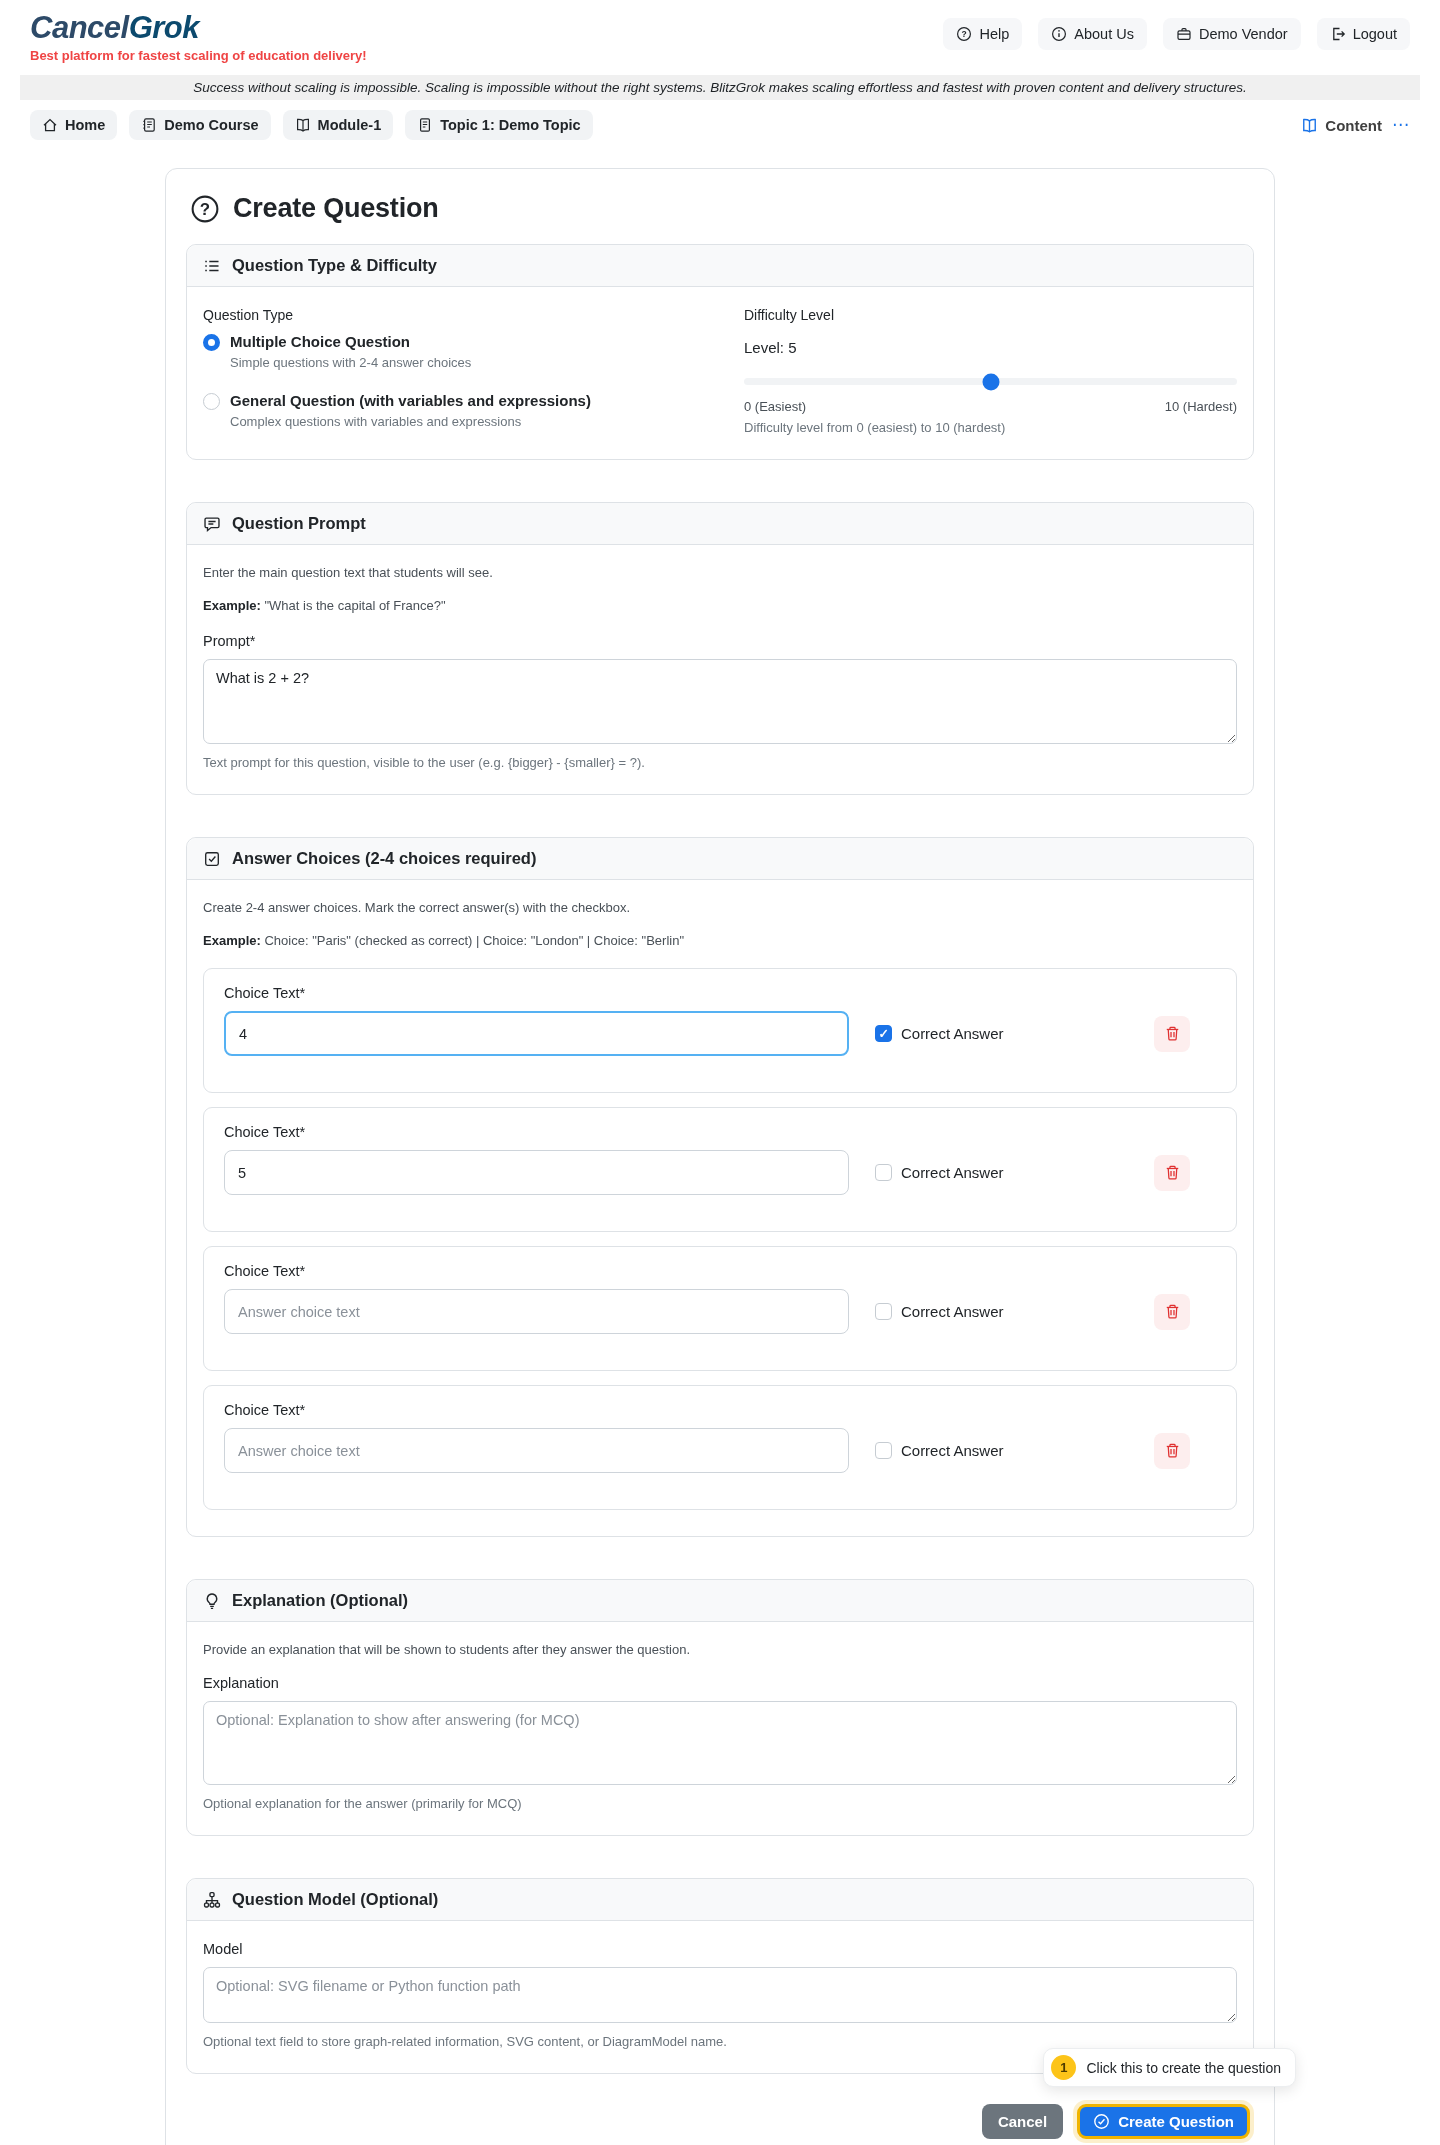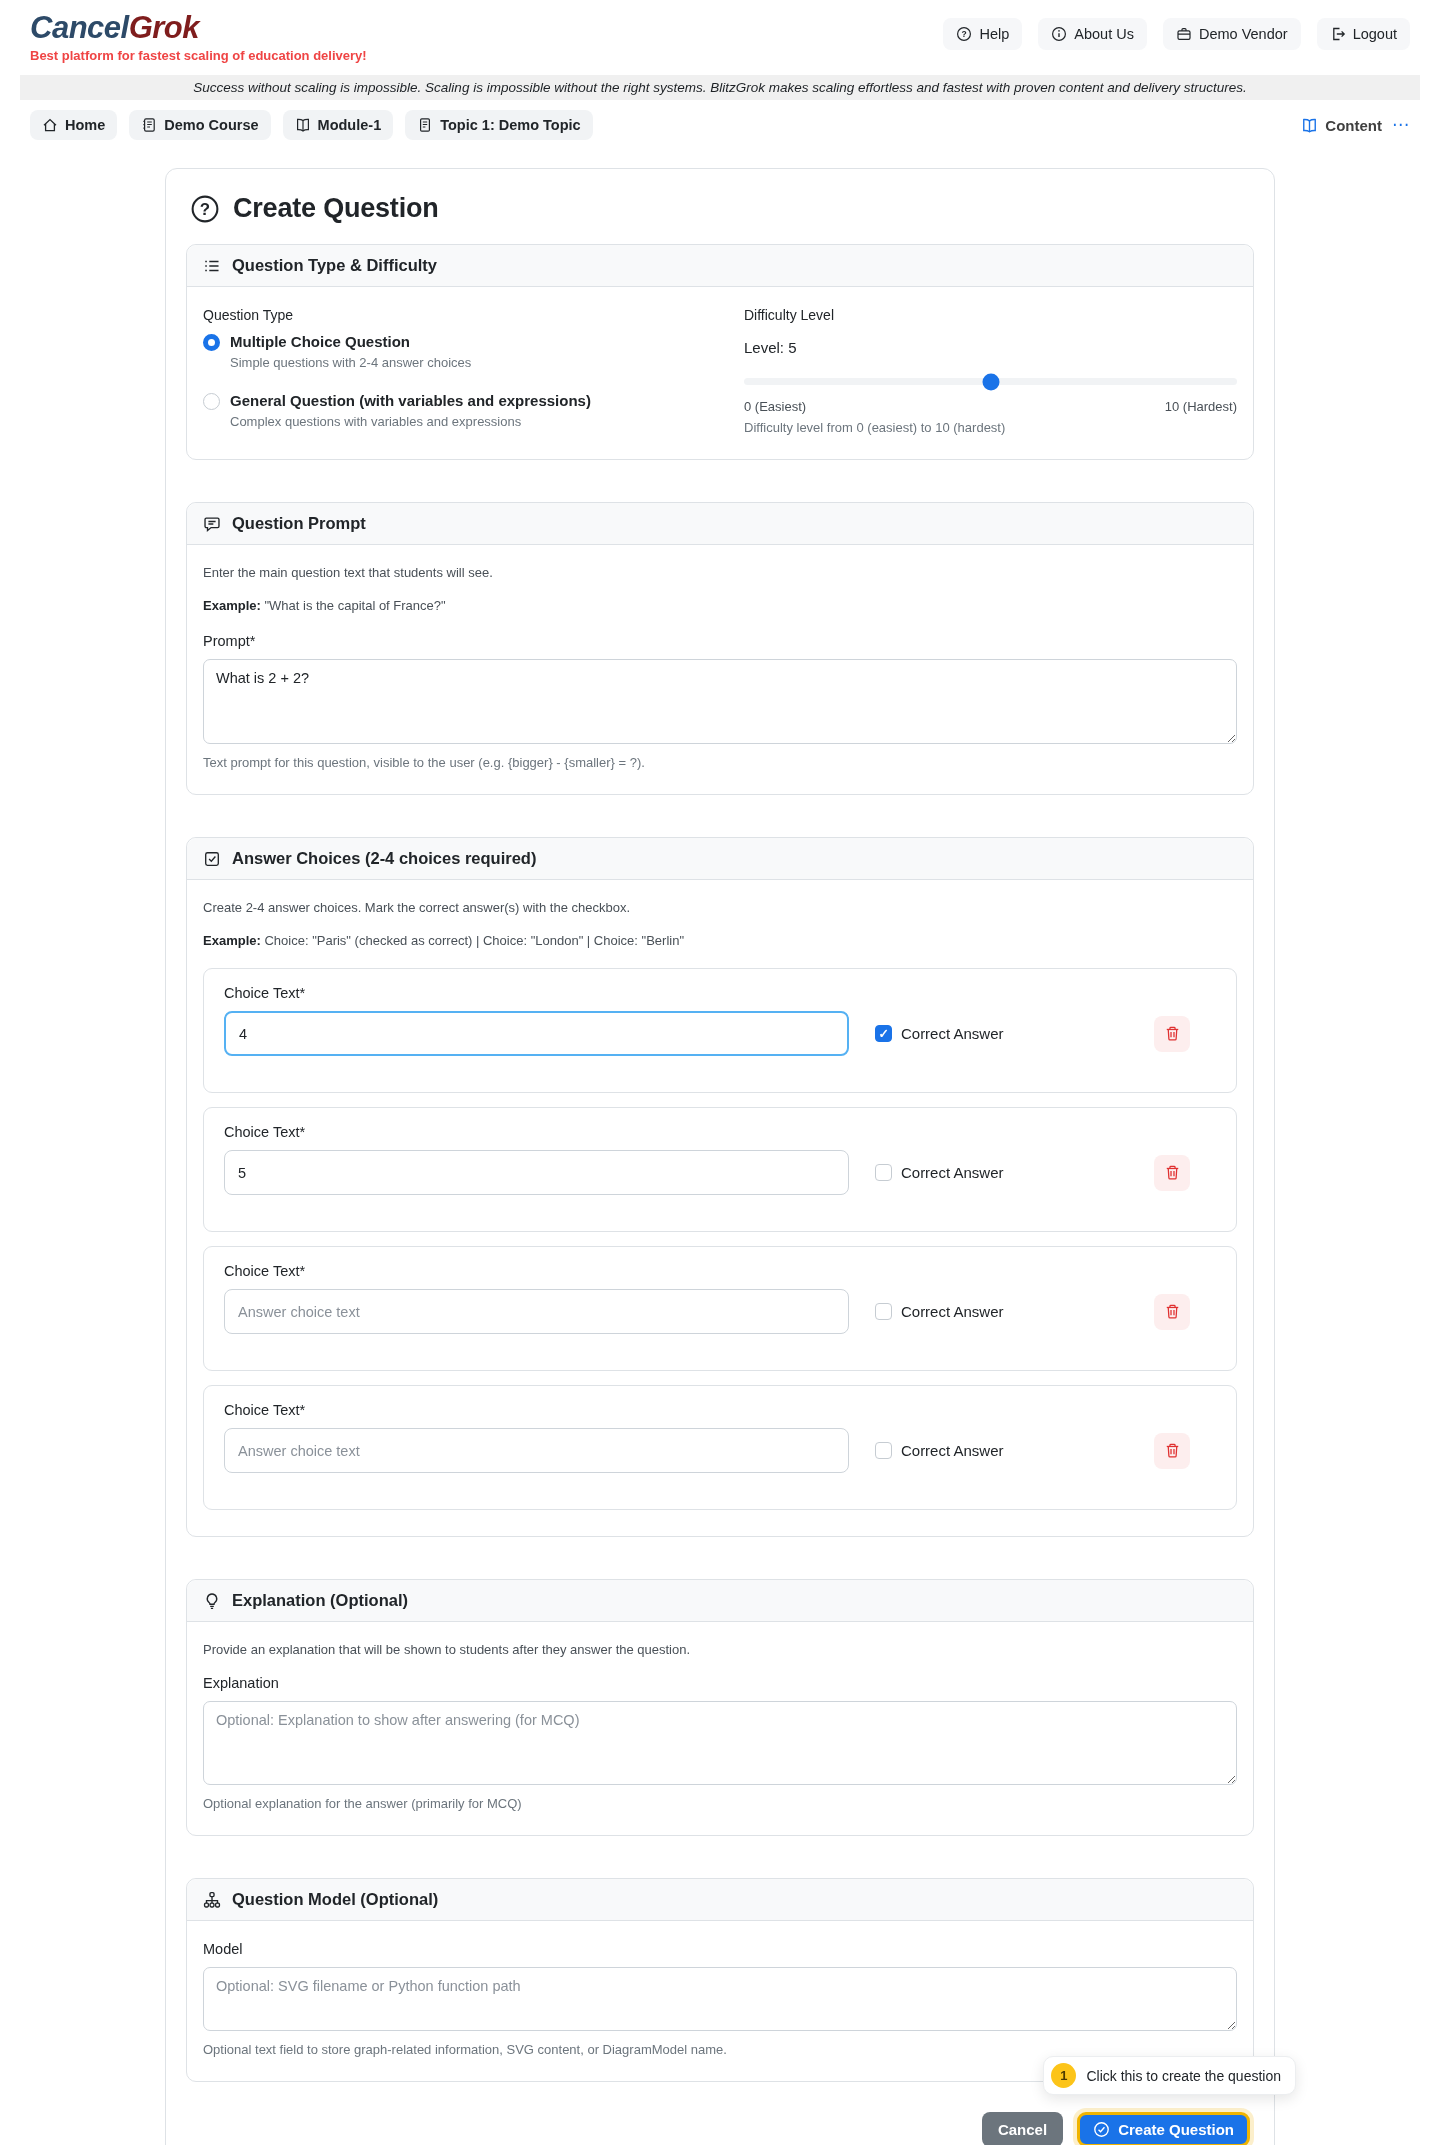--- a/index.html
+++ b/index.html
@@ -14,21 +14,21 @@
 
   
   .app-header {
     display:flex; justify-content:space-between; align-items:flex-start;
     padding: 10px 30px 8px 30px;
   }
   .logo-line {
     font-size: 31px; font-weight: 800; font-style: italic; letter-spacing: -0.5px;
   }
   .logo-blitz { color:#2d4a68; }
-  .logo-grok  { color:#7f1d1d; }
+  .logo-grok  { color:#0c4a6e; }
   .tagline { font-size: 13px; font-weight: 700; color:#ef4444; margin-top: 2px; }
   .nav-buttons { display:flex; gap:16px; margin-top:8px; }
   .nav-btn {
     display:flex; align-items:center; gap:7px;
     background:#f6f7f9; border:none; border-radius:8px;
     padding:8px 13px; font-size:14.5px; color:#212529; cursor:pointer;
     font-family: inherit;
   }
 
   
@@ -483,21 +483,21 @@
             <rect x="1.4" y="10.8" width="3.4" height="3.4" rx="1"></rect>
             <rect x="6.3" y="10.8" width="3.4" height="3.4" rx="1"></rect>
             <rect x="11.2" y="10.8" width="3.4" height="3.4" rx="1"></rect>
             <path d="M8 5v2.4M3.1 10.8V8.6h9.8v2.2M8 7.4v3.4"></path>
           </svg>
       </span>
       <span>Question Model (Optional)</span>
     </div>
     <div class="section-body">
       <div class="input-label">Model</div>
-      <textarea style="height: 64px;" placeholder="Optional: SVG filename or Python function path"></textarea>
+      <textarea style="height: 56px;" placeholder="Optional: SVG filename or Python function path"></textarea>
       <div class="helper">Optional text field to store graph-related information, SVG content, or DiagramModel name.</div>
     </div>
   </section>
 
   <div class="footer-actions">
     <div class="tour-tooltip">
       <span class="tour-badge">1</span>
       <span class="tour-text">Click this to create the question</span>
     </div>
     <button class="btn-cancel">Cancel</button>

